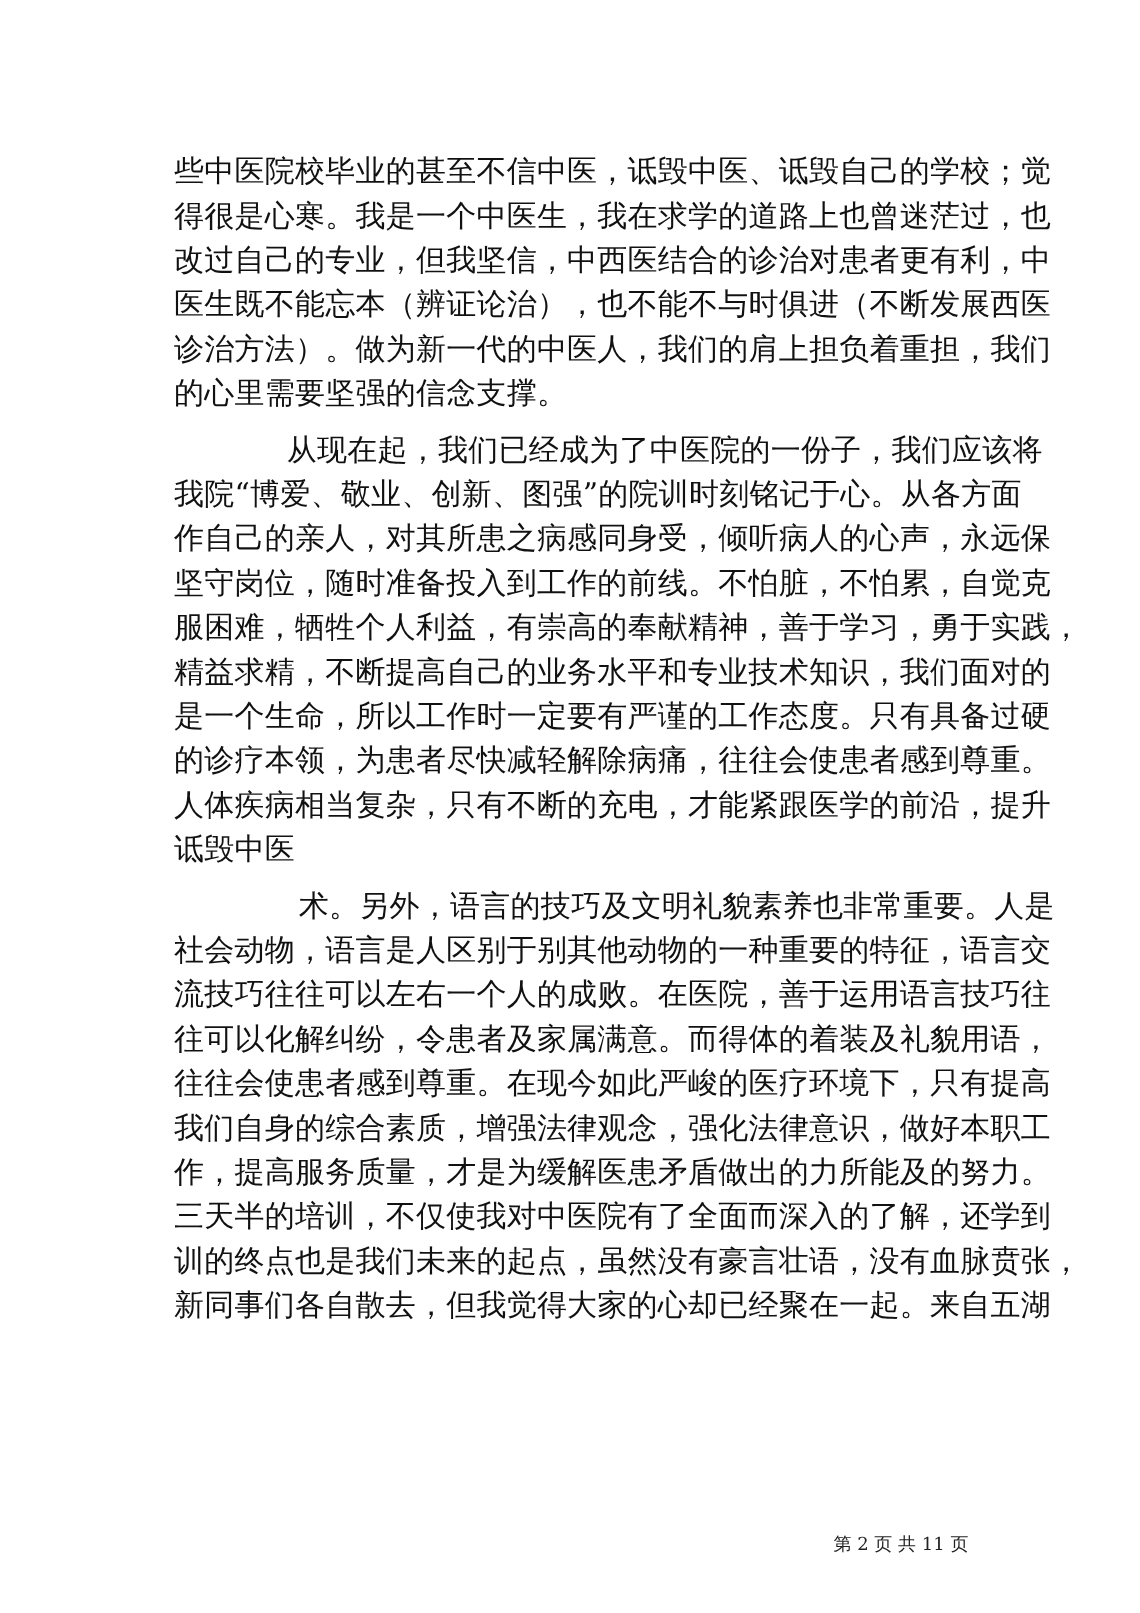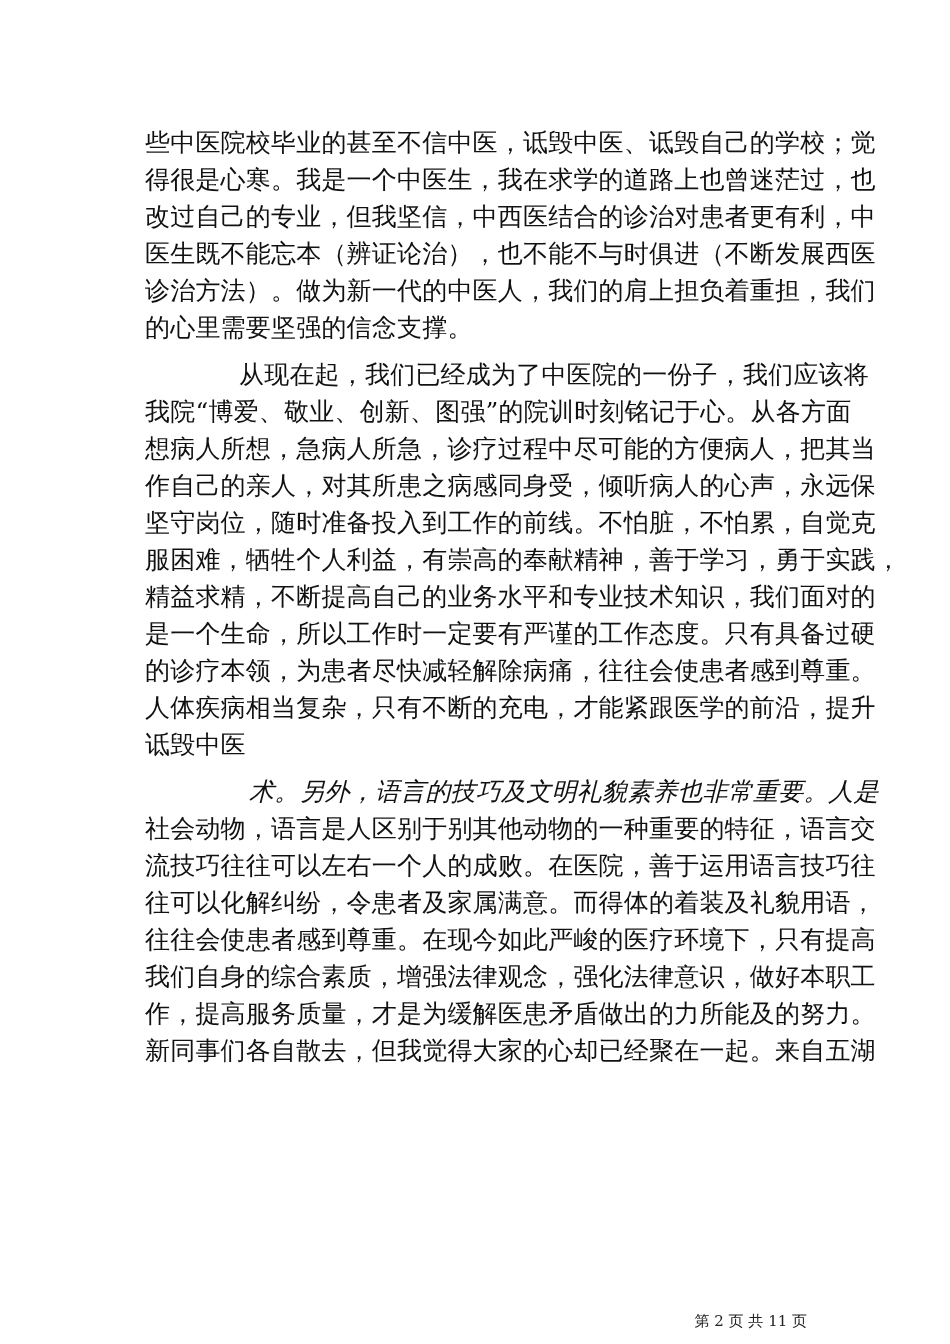--- a/index.html
+++ b/index.html
@@ -26,28 +26,27 @@
       line-height: 37px;
       font-size: 25px;
       white-space: nowrap;
       letter-spacing: 0.2px;
     }
     .line.indent {
       padding-left: 94px;
     }
     .line.indent2 {
       padding-left: 104px;
-      font-style: italic;
     }
     .gap {
       height: 10px;
     }
     .footer {
       position: absolute;
-      top: 1312px;
+      top: 1278px;
       right: 143px;
       font-size: 15px;
       color: #222222;
     }
   </style>
 </head>
 <body>
 
 <div class="page">
   <div>
@@ -55,36 +54,37 @@
     <div class="line">得很是心寒。我是一个中医生，我在求学的道路上也曾迷茫过，也</div>
     <div class="line">改过自己的专业，但我坚信，中西医结合的诊治对患者更有利，中</div>
     <div class="line">医生既不能忘本（辨证论治），也不能不与时俱进（不断发展西医</div>
     <div class="line">诊治方法）。做为新一代的中医人，我们的肩上担负着重担，我们</div>
     <div class="line">的心里需要坚强的信念支撑。</div>
   </div>
   <div class="gap"></div>
   <div>
     <div class="line indent">从现在起，我们已经成为了中医院的一份子，我们应该将</div>
     <div class="line">我院“博爱、敬业、创新、图强”的院训时刻铭记于心。从各方面</div>
-    <div class="line">想病人所想，急病人所急，诊疗过程中尽可能的方便病人，把其当</div>
     <div class="line">作自己的亲人，对其所患之病感同身受，倾听病人的心声，永远保</div>
     <div class="line">坚守岗位，随时准备投入到工作的前线。不怕脏，不怕累，自觉克</div>
     <div class="line">服困难，牺牲个人利益，有崇高的奉献精神，善于学习，勇于实践，</div>
     <div class="line">精益求精，不断提高自己的业务水平和专业技术知识，我们面对的</div>
     <div class="line">是一个生命，所以工作时一定要有严谨的工作态度。只有具备过硬</div>
     <div class="line">的诊疗本领，为患者尽快减轻解除病痛，往往会使患者感到尊重。</div>
     <div class="line">人体疾病相当复杂，只有不断的充电，才能紧跟医学的前沿，提升</div>
     <div class="line">诋毁中医</div>
   </div>
   <div class="gap"></div>
   <div>
     <div class="line indent2">术。另外，语言的技巧及文明礼貌素养也非常重要。人是</div>
     <div class="line">社会动物，语言是人区别于别其他动物的一种重要的特征，语言交</div>
     <div class="line">流技巧往往可以左右一个人的成败。在医院，善于运用语言技巧往</div>
     <div class="line">往可以化解纠纷，令患者及家属满意。而得体的着装及礼貌用语，</div>
     <div class="line">往往会使患者感到尊重。在现今如此严峻的医疗环境下，只有提高</div>
     <div class="line">我们自身的综合素质，增强法律观念，强化法律意识，做好本职工</div>
     <div class="line">作，提高服务质量，才是为缓解医患矛盾做出的力所能及的努力。</div>
+    <div class="line">三天半的培训，不仅使我对中医院有了全面而深入的了解，还学到</div>
+    <div class="line">训的终点也是我们未来的起点，虽然没有豪言壮语，没有血脉贲张，</div>
     <div class="line">新同事们各自散去，但我觉得大家的心却已经聚在一起。来自五湖</div>
   </div>
 </div>
 
 <div class="footer">第 2 页 共 11 页</div>
 
 </body></html>

